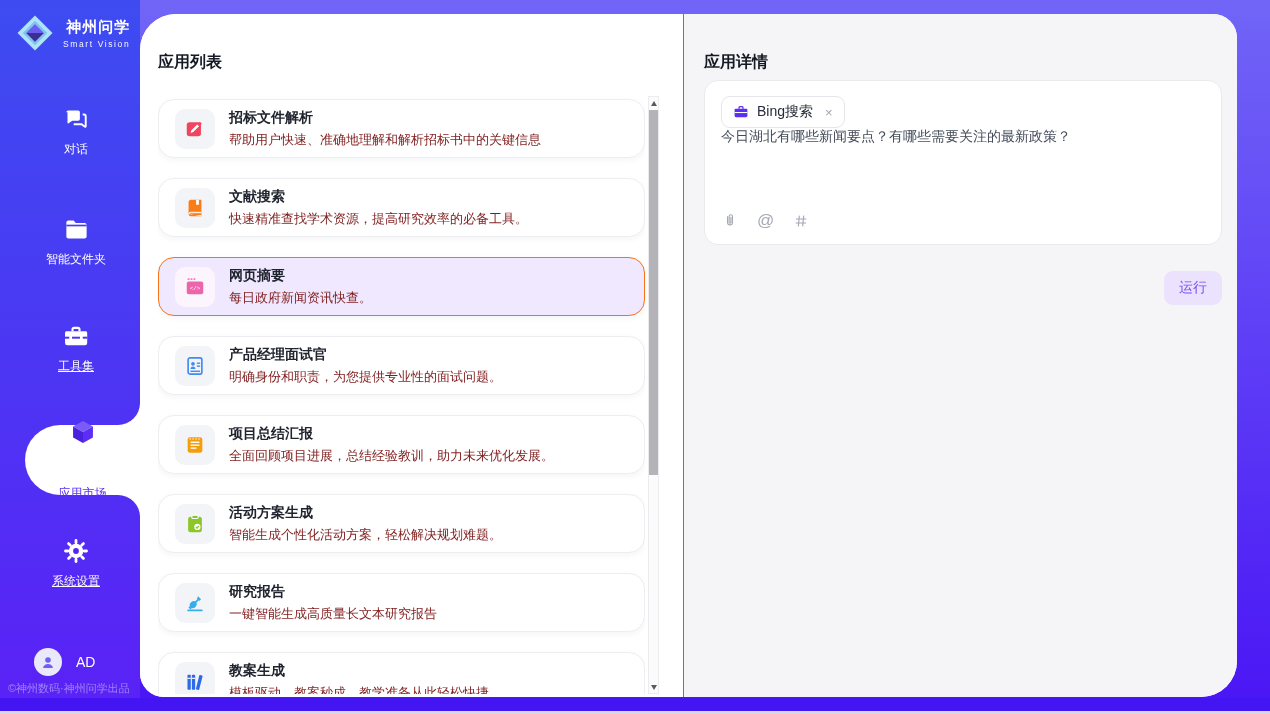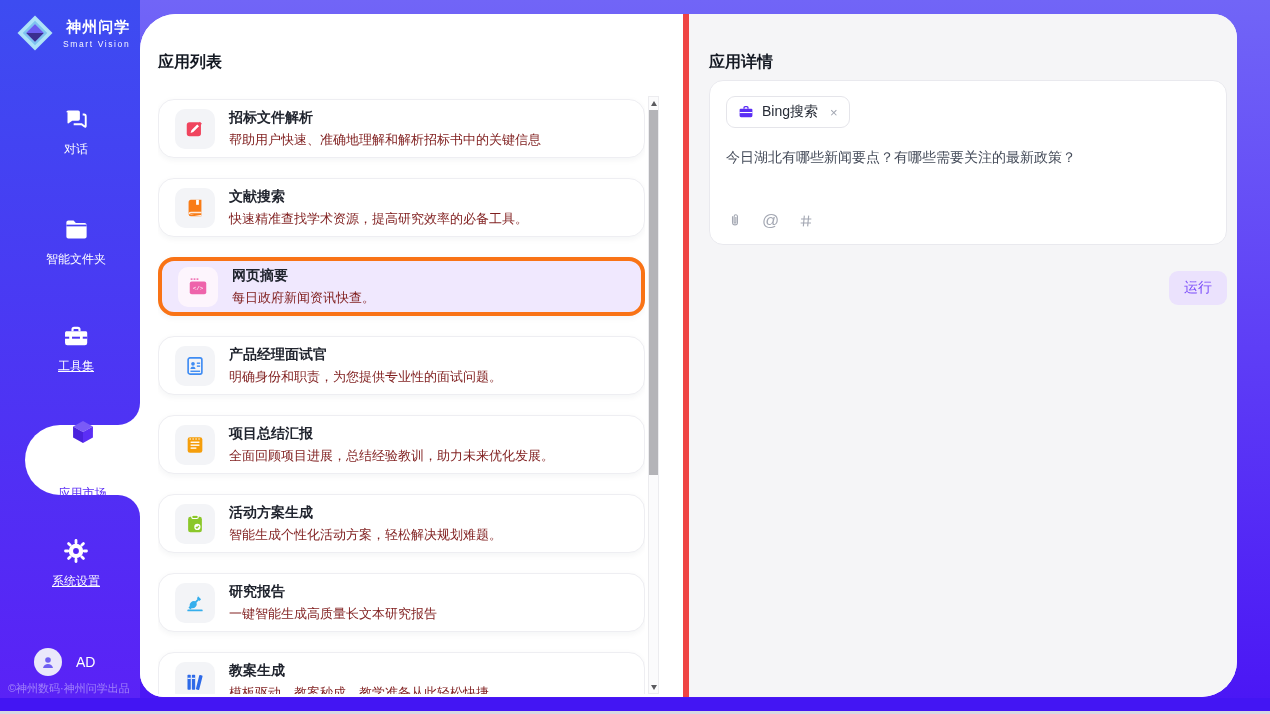--- a/index.html
+++ b/index.html
@@ -45,48 +45,48 @@
 
   
   .list-panel { width:543px; position:relative; background:#fff; }
   .panel-title { position:absolute; top:38px; left:18px; font-size:16px; font-weight:700; color:#141923; }
   .detail-panel .panel-title { left:20px; }
   .cards { position:absolute; top:82px; left:18px; width:487px; height:598px; overflow:hidden; }
   .card { height:59px; background:#fff; border:1px solid #eeeef2; border-radius:16px;
     box-shadow:0 2px 6px rgba(25,30,60,.05); display:flex; align-items:center;
     padding:0 16px; margin-bottom:20px; cursor:pointer; }
   .card:first-child { margin-top:3px; }
-  .card.selected { background:#f0e8fe; border:4px solid #f97316; }
+  .card.selected { background:#f0e8fe; border:1px solid #f97316; }
   .tile { width:40px; height:40px; min-width:40px; border-radius:10px; background:#f3f4f7;
     display:flex; align-items:center; justify-content:center; margin-right:14px; }
   .card.selected .tile { background:#fdf5fd; }
   .card-title { font-size:14px; font-weight:700; color:#20242e; }
   .card-desc { font-size:13px; color:#7f1d1d; margin-top:4px; white-space:nowrap; }
 
   
   .sb { position:absolute; top:82px; right:24px; width:11px; height:598px;
     background:#fbfbfc; border:1px solid #ececef; }
   .sb-btn { position:absolute; left:0; width:9px; height:12px; display:flex;
     align-items:center; justify-content:center; cursor:pointer; }
   .sb-up { top:0; } .sb-down { bottom:0; }
   .tri-up { width:0; height:0; border-left:3.5px solid transparent;
     border-right:3.5px solid transparent; border-bottom:5px solid #5a5a5e; }
   .tri-down { width:0; height:0; border-left:3.5px solid transparent;
     border-right:3.5px solid transparent; border-top:5px solid #5a5a5e; }
   .sb-thumb { position:absolute; top:13px; left:0; width:9px; height:365px; background:#b4b4b8; cursor:grab; }
 
   
-  .detail-panel { flex:1; background:#f5f5f7; border-left:6px solid #ef4444; position:relative; }
+  .detail-panel { flex:1; background:#f5f5f7; border-left:1px solid #ef4444; position:relative; }
   .dcard { position:absolute; top:66px; left:20px; width:518px; height:165px; background:#fff;
     border:1px solid #e9e9ee; border-radius:14px; padding:15px 16px; }
   .chip { display:inline-flex; align-items:center; gap:8px; padding:6px 11px;
     border:1px solid #e5e5ea; border-radius:9px; background:#fff; cursor:pointer; }
   .chip-label { font-size:14px; color:#262b36; }
   .chip-close { font-size:13px; color:#a0a5b0; margin-left:4px; cursor:pointer; }
-  .prompt { margin-top:21px; font-size:14px; color:#444b59; cursor:text; }
+  .prompt { font-size:14px; color:#444b59; cursor:text; }
   .composer-icons { position:absolute; bottom:13px; left:17px; display:flex;
     align-items:center; gap:19px; color:#a4a8b3; }
   .ci { font-size:17px; cursor:pointer; display:flex; align-items:center; }
   .run-row { position:absolute; top:257px; left:20px; width:518px; display:flex; justify-content:flex-end; }
   .run-btn { background:#ebe2fd; color:#7b4cfa; font-size:14px; padding:8px 15px;
     border:none; border-radius:9px; cursor:pointer; }
 </style>
 </head>
 <body>
 

